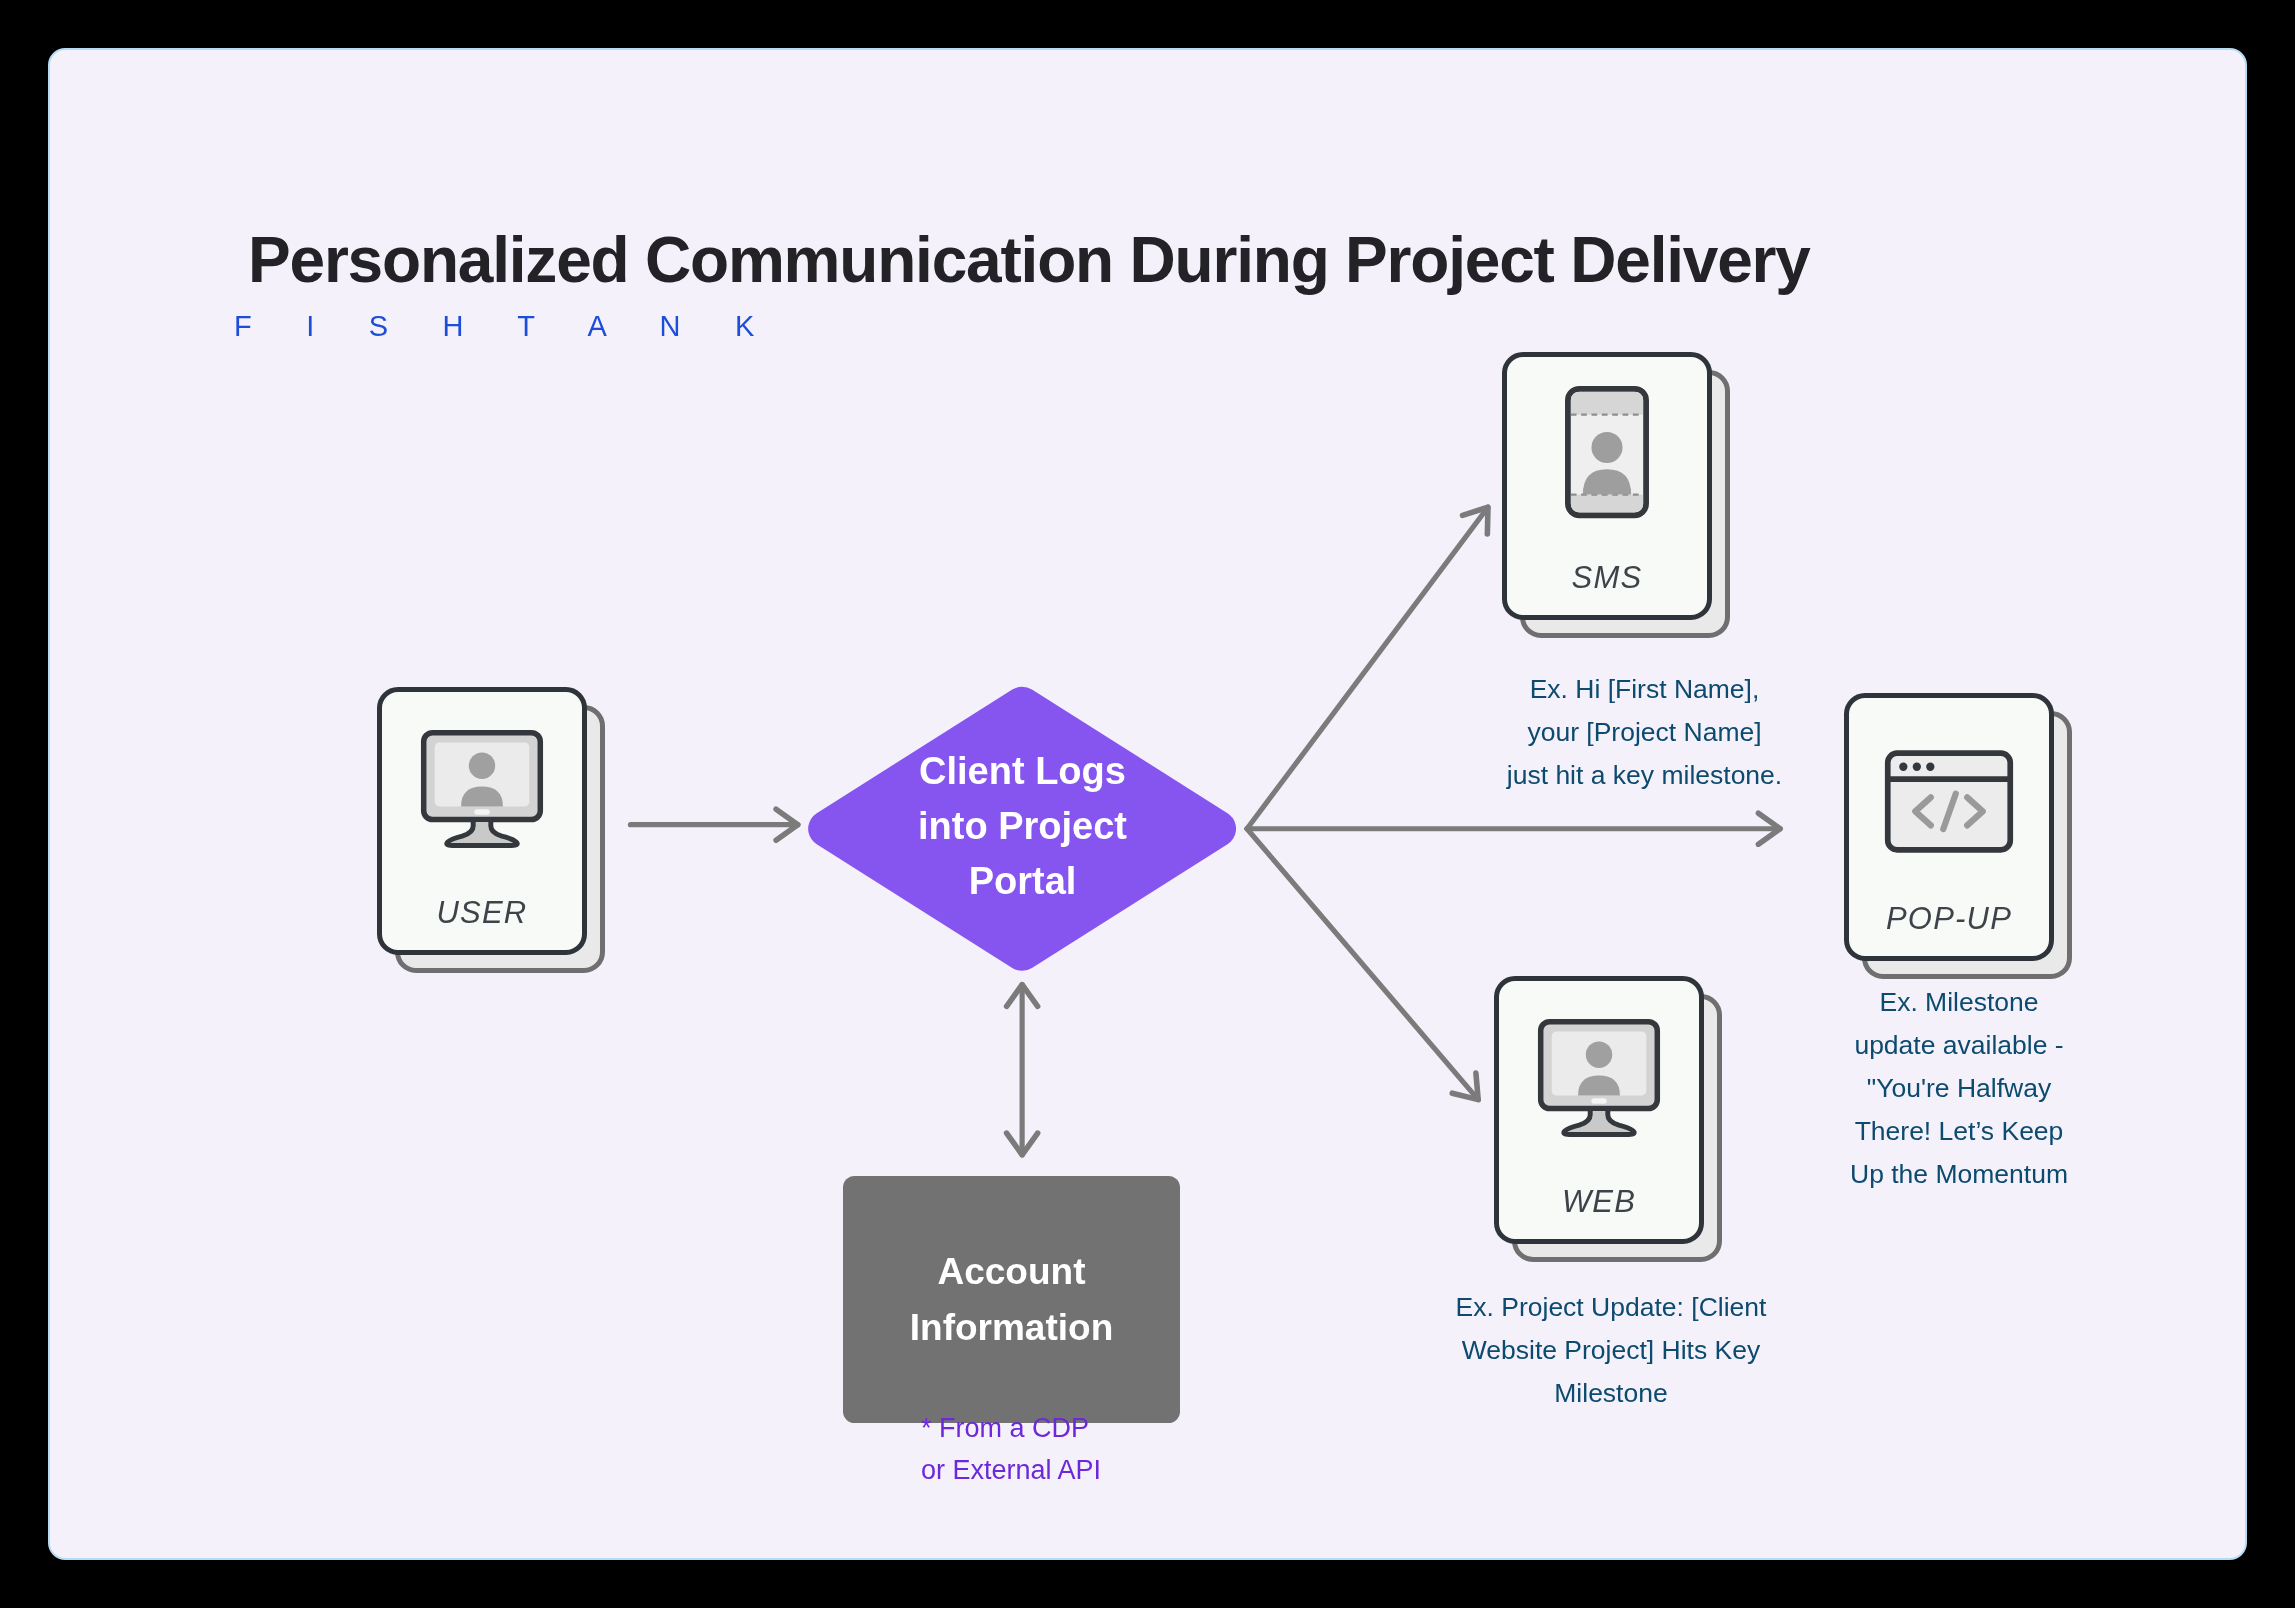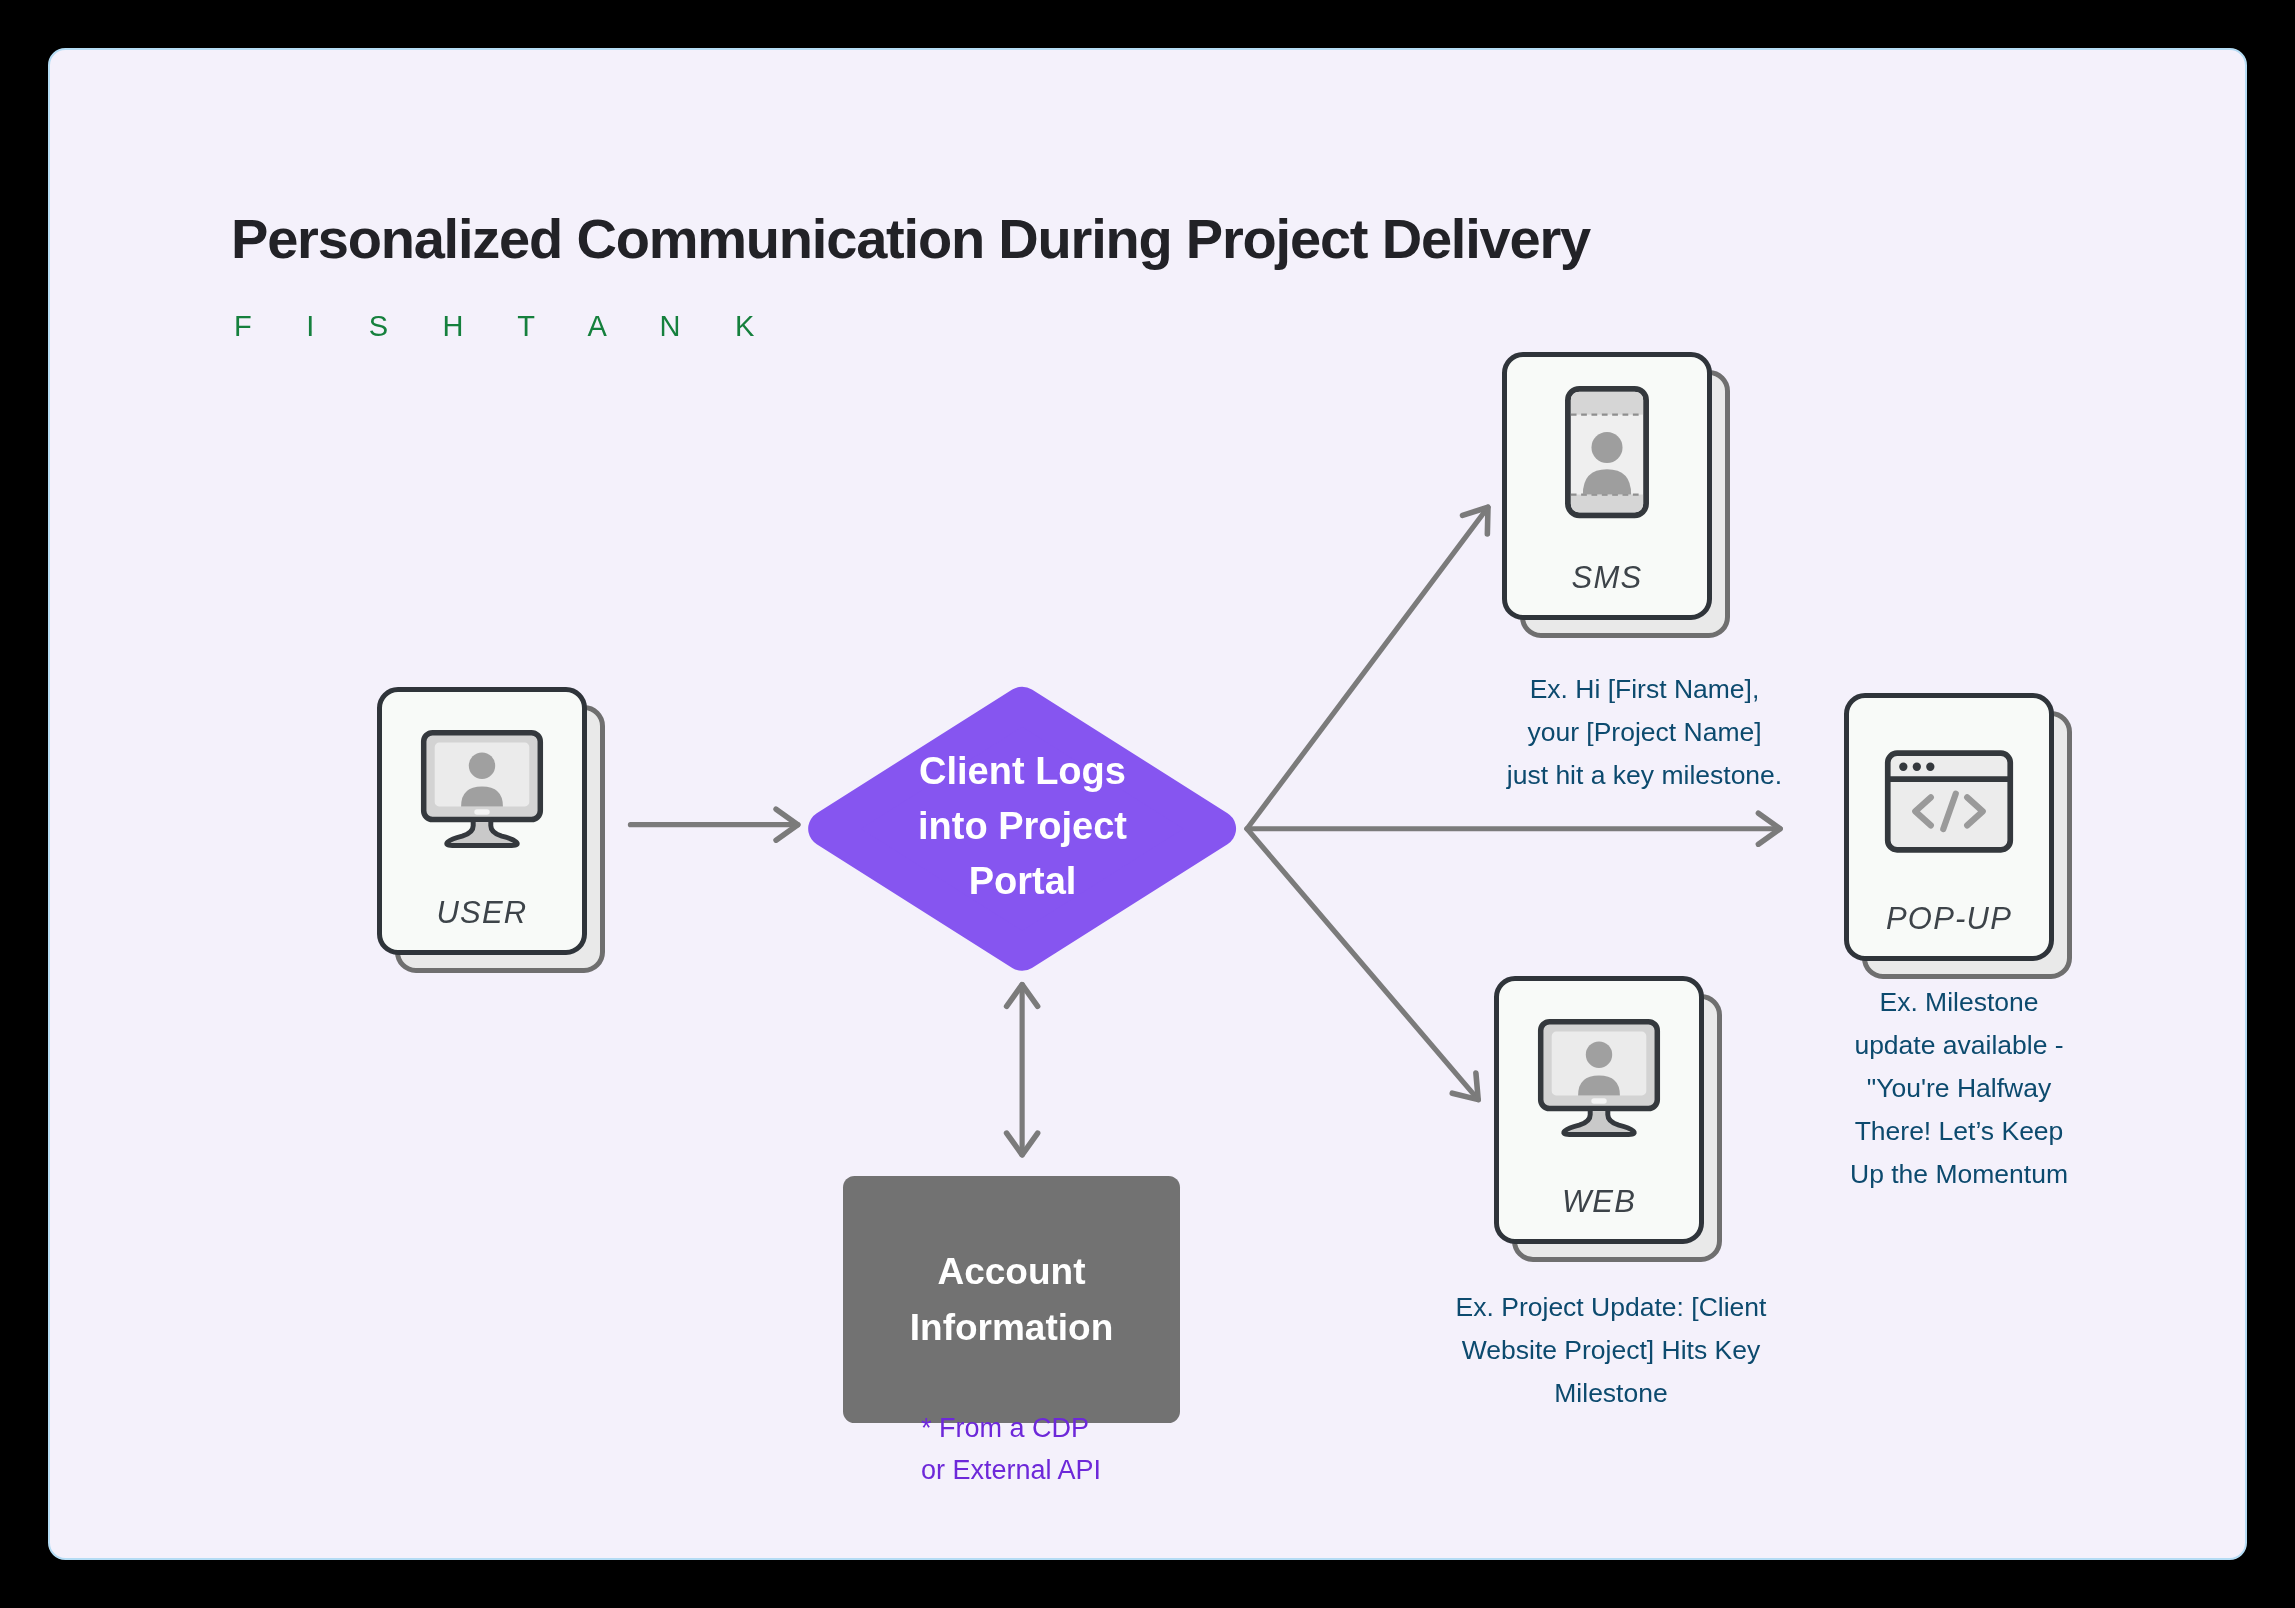--- a/index.html
+++ b/index.html
@@ -8,27 +8,27 @@
     background:#000; overflow:hidden;
     font-family:"Liberation Sans", sans-serif;
   }
   .canvas {
     position:absolute; left:48px; top:48px; width:2195px; height:1508px;
     background:#f4f1fb; border:2.3px solid #b5dcf4; border-radius:17.3px;
   }
   .overlay { position:absolute; left:0; top:0; width:2195px; height:1508px; pointer-events:none; }
 
   .page-title {
-    position:absolute; left:181px; top:156px; margin:0;
-    font-size:56px; font-weight:bold; letter-spacing:-1.2px; color:#222227;
+    position:absolute; left:181px; top:156px; margin:17px;
+    font-size:64px; font-weight:bold; letter-spacing:-1.2px; color:#222227;
     white-space:nowrap;
   }
   .brand {
     position:absolute; left:184px; top:260px;
-    font-size:29px; font-weight:normal; letter-spacing:0.8em; color:#15803d;
+    font-size:29px; font-weight:normal; letter-spacing:0.8em; color:#1d4ed8;
     white-space:nowrap;
   }
 
   
   .stack { position:absolute; width:210px; height:268px; }
   .stack::before {
     content:""; position:absolute; left:18.4px; top:18.4px; right:-18.4px; bottom:-18.4px;
     background:#e9e9e9; border:5.2px solid #6f6f6f; border-radius:21px;
   }
   .card {

